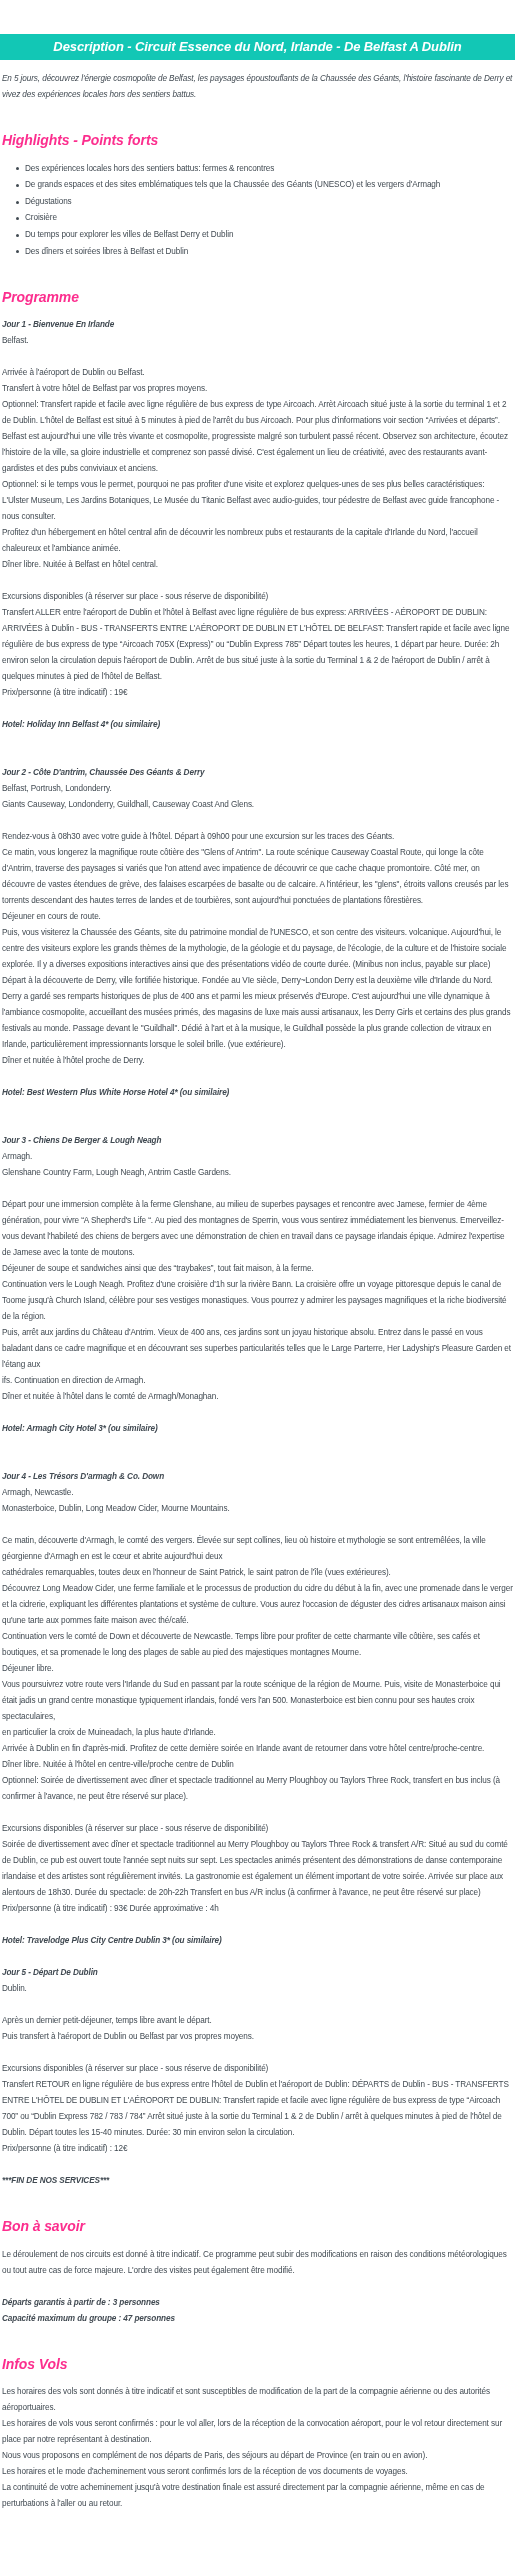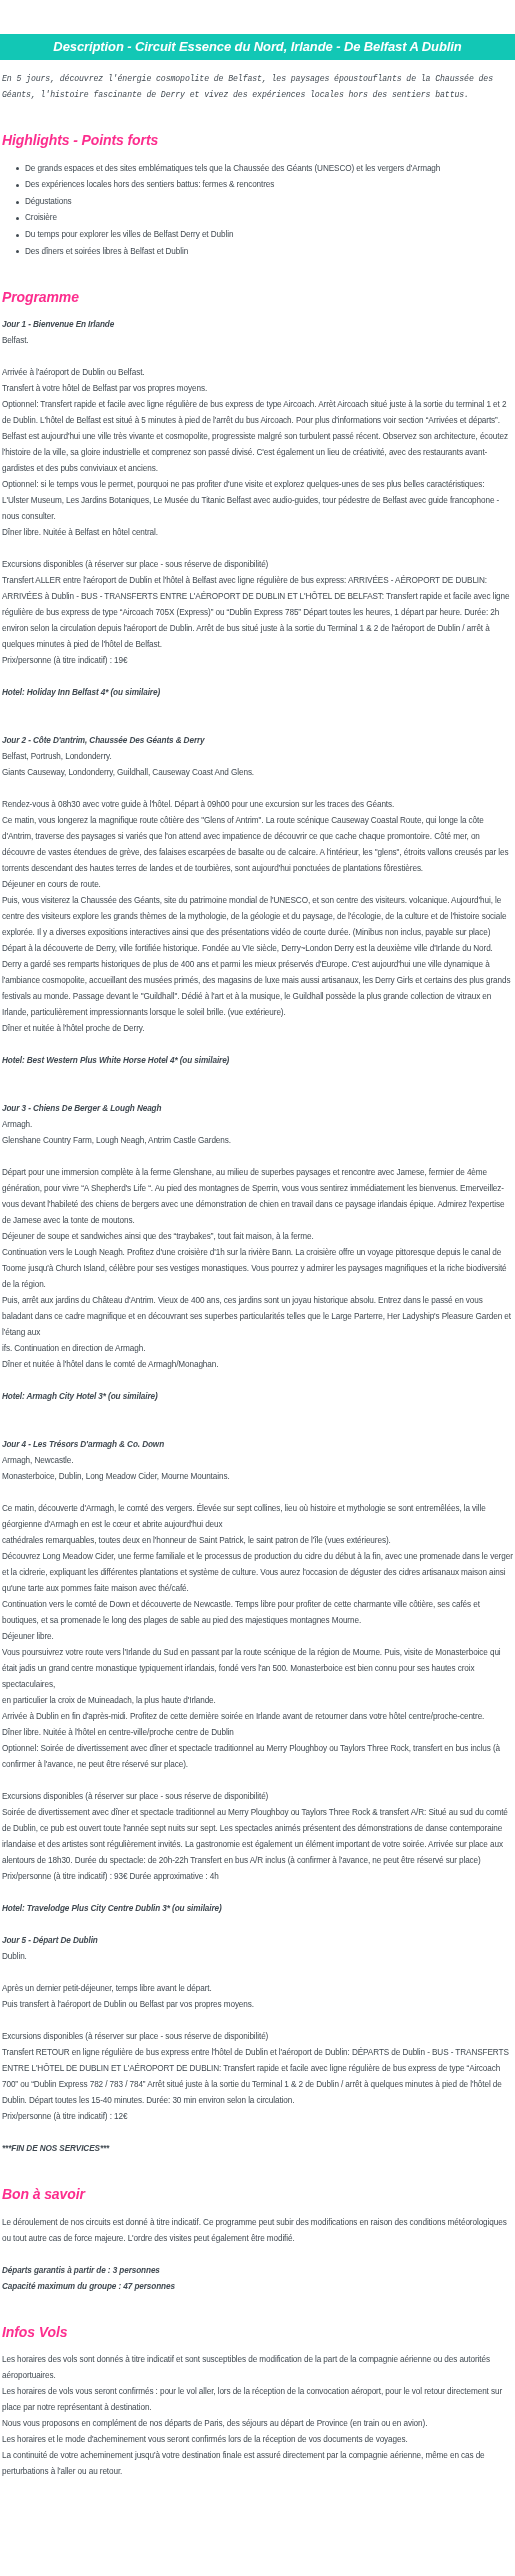--- a/index.html
+++ b/index.html
@@ -31,21 +31,20 @@
   }
   .doc{
     padding:0 2px;
     font-size:8.2px;
     line-height:16px;
     letter-spacing:-0.1px;
   }
   .intro{
     margin:11.6px 0 0 0;
     font-style:italic;
-    font-family:Liberation Mono, monospace;
   }
   .section-heading{
     color:var(--pink);
     font-style:italic;
     font-weight:bold;
     font-size:14px;
     margin:30px 0 12.2px 0;
     line-height:15px;
   }
   .bullets{
@@ -80,38 +79,39 @@
 
 <div class="banner">
   <h1 class="banner-title">Description - Circuit Essence du Nord, Irlande - De Belfast A Dublin</h1>
 </div>
 
 <main class="doc">
   <p class="intro">En 5 jours, découvrez l'énergie cosmopolite de Belfast, les paysages époustouflants de la Chaussée des Géants, l'histoire fascinante de Derry et vivez des expériences locales hors des sentiers battus.</p>
 
   <h2 class="section-heading">Highlights - Points forts</h2>
   <ul class="bullets">
+      <li>Des expériences locales hors des sentiers battus: fermes &amp; rencontres</li>
       <li>De grands espaces et des sites emblématiques tels que la Chaussée des Géants (UNESCO) et les vergers d'Armagh</li>
-      <li>Des expériences locales hors des sentiers battus: fermes &amp; rencontres</li>
       <li>Dégustations</li>
       <li>Croisière</li>
       <li>Du temps pour explorer les villes de Belfast Derry et Dublin</li>
       <li>Des dîners et soirées libres à Belfast et Dublin</li>
     </ul>
 
   <h2 class="section-heading">Programme</h2>
   <div class="blocks">
       <p class="line day-title">Jour 1 - Bienvenue En Irlande</p>
       <p class="line">Belfast.</p>
       <p class="spacer"></p>
       <p class="line">Arrivée à l'aéroport de Dublin ou Belfast.</p>
       <p class="line">Transfert à votre hôtel de Belfast par vos propres moyens.</p>
       <p class="line">Optionnel: Transfert rapide et facile avec ligne régulière de bus express de type Aircoach. Arrèt Aircoach situé juste à la sortie du terminal 1 et 2 de Dublin. L'hôtel de Belfast est situé à 5 minutes à pied de l'arrêt du bus Aircoach. Pour plus d'informations voir section “Arrivées et départs”.</p>
       <p class="line">Belfast est aujourd'hui une ville très vivante et cosmopolite, progressiste malgré son turbulent passé récent. Observez son architecture, écoutez l'histoire de la ville, sa gloire industrielle et comprenez son passé divisé. C'est également un lieu de créativité, avec des restaurants avant-gardistes et des pubs conviviaux et anciens.</p>
       <p class="line">Optionnel: si le temps vous le permet, pourquoi ne pas profiter d'une visite et explorez quelques-unes de ses plus belles caractéristiques: L'Ulster Museum, Les Jardins Botaniques, Le Musée du Titanic Belfast avec audio-guides, tour pédestre de Belfast avec guide francophone - nous consulter.</p>
+      <p class="line">Profitez d'un hébergement en hôtel central afin de découvrir les nombreux pubs et restaurants de la capitale d'Irlande du Nord, l'accueil chaleureux et l'ambiance animée.</p>
       <p class="line">Dîner libre. Nuitée à Belfast en hôtel central.</p>
       <p class="spacer"></p>
       <p class="line">Excursions disponibles (à réserver sur place - sous réserve de disponibilité)</p>
       <p class="line">Transfert ALLER entre l'aéroport de Dublin et l'hôtel à Belfast avec ligne régulière de bus express: ARRIVÉES - AÉROPORT DE DUBLIN: ARRIVÉES à Dublin - BUS - TRANSFERTS ENTRE L'AÉROPORT DE DUBLIN ET L'HÔTEL DE BELFAST: Transfert rapide et facile avec ligne régulière de bus express de type “Aircoach 705X (Express)” ou “Dublin Express 785” Départ toutes les heures, 1 départ par heure. Durée: 2h environ selon la circulation depuis l'aéroport de Dublin. Arrêt de bus situé juste à la sortie du Terminal 1 &amp; 2 de l'aéroport de Dublin / arrêt à quelques minutes à pied de l'hôtel de Belfast.</p>
       <p class="line">Prix/personne (à titre indicatif) : 19€</p>
       <p class="spacer"></p>
       <p class="line hotel-line">Hotel: Holiday Inn Belfast 4* (ou similaire)</p>
       <p class="spacer"></p>
       <p class="spacer"></p>
       <p class="line day-title">Jour 2 - Côte D'antrim, Chaussée Des Géants &amp; Derry</p>

